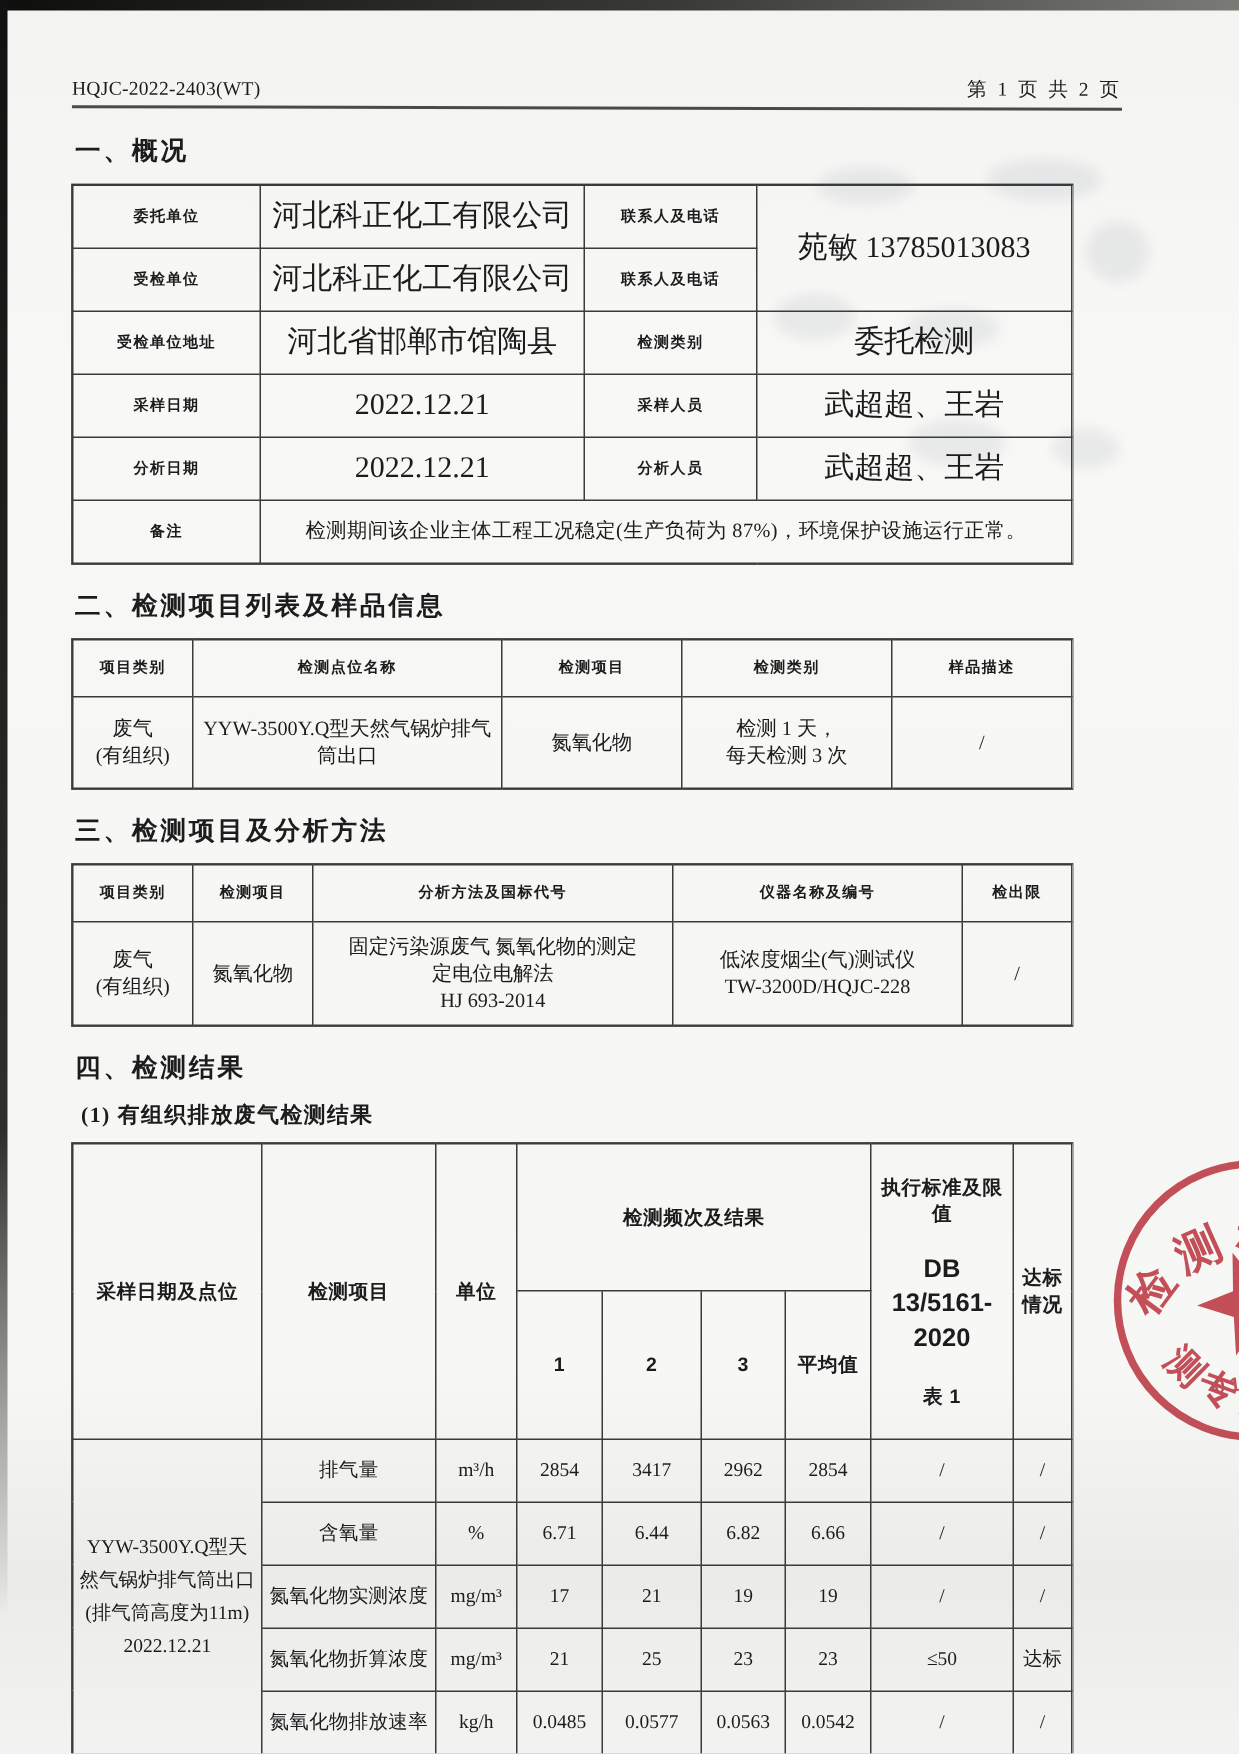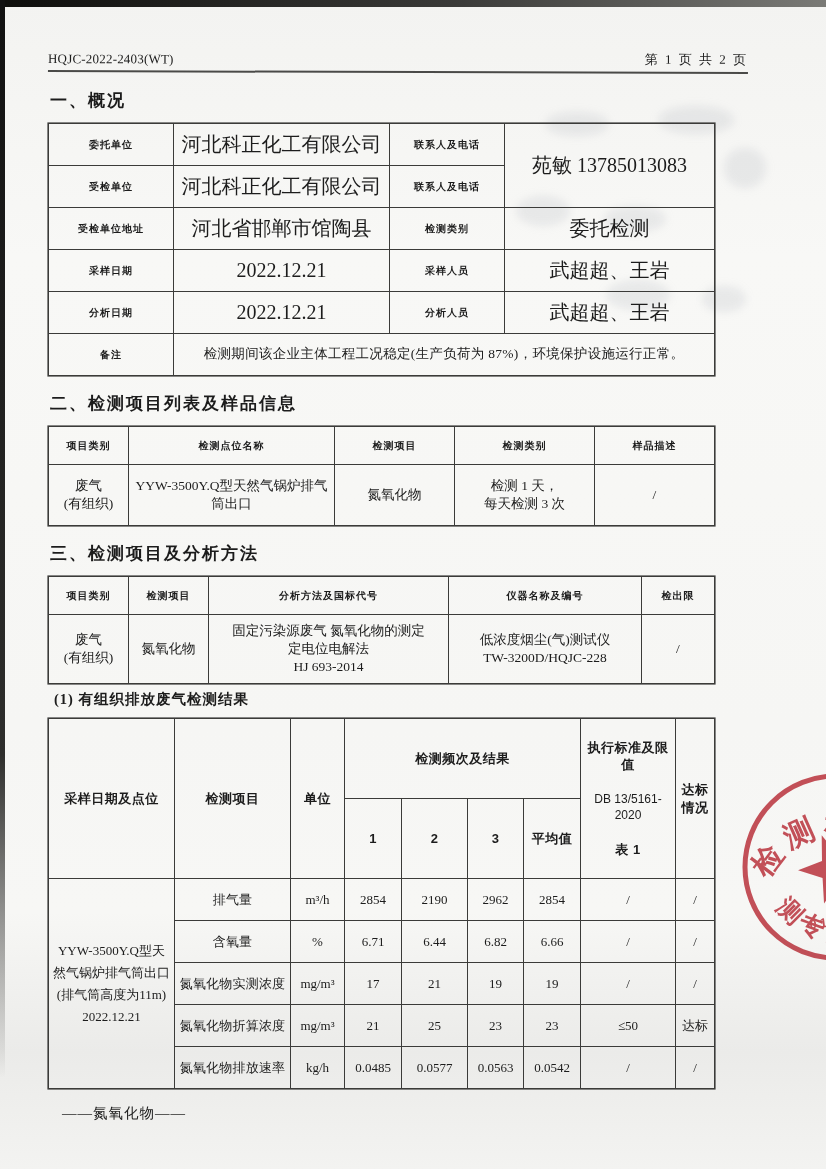--- a/index.html
+++ b/index.html
@@ -30,21 +30,21 @@
   .t1 td{height:37px;}
   .t1 .remark{font-size:13.5px;letter-spacing:0.3px;}
   .t2 td.hd,.t3 td.hd{height:33px;}
   .t2 td.bd{height:56px;font-size:13.5px;}
   .t3 td.bd{height:64px;font-size:13.5px;}
   .t4{font-size:13px;}
   .t4 td.hd1{height:40px;}
   .t4 td.hd2{height:40px;}
   .t4 td.dr{height:37px;margin-left:27px;}
   .t4 .hei{font-size:13px;letter-spacing:0.5px;}
-  .t4 .std2{display:block;font-weight:400;font-family:"Liberation Sans",sans-serif;font-size:12px;letter-spacing:0;}
+  .t4 .std2{display:block;font-weight:700;font-family:"Liberation Sans",sans-serif;font-size:17px;letter-spacing:0;}
   .t4 .stdline{display:block;}
   .itemcell{font-size:13px;letter-spacing:0.2px;}
   .pointcell{font-size:13px;line-height:1.7;}
   .subtitle{font-size:14.5px;font-weight:600;margin:6px 0 9px 6px;letter-spacing:1px;}
   .blank-note{font-size:14.5px;margin:15px 0 0 14px;letter-spacing:1px;}
   .bleed{position:absolute;background:rgba(150,156,168,0.16);border-radius:50%;filter:blur(4px);}
   .stamp{position:absolute;left:726px;top:757px;width:222px;height:222px;opacity:0.88;mix-blend-mode:multiply;}
 </style>
 </head>
 <body>
@@ -170,20 +170,21 @@
         <td class="song bd">固定污染源废气 氮氧化物的测定
 定电位电解法
 HJ 693-2014</td>
         <td class="song bd">低浓度烟尘(气)测试仪
 TW-3200D/HQJC-228</td>
         <td class="song bd">/</td>
       </tr>
     </tbody>
       </table>
 
+    <div class="sec-title">四、检测结果</div>
     <div class="subtitle">(1) 有组织排放废气检测结果</div>
 
     <table class="t t4">
       <colgroup>
         <col style="width:126px">
           <col style="width:116px">
           <col style="width:54px">
         <col style="width:57px">
           <col style="width:66px">
           <col style="width:56px">
@@ -211,21 +212,21 @@
         <td class="hei hd2">3</td>
         <td class="hei hd2">平均值</td>
       </tr>
       <tr>
         <td class="pointcell" rowspan="5">YYW-3500Y.Q型天然气锅炉排气筒出口
 (排气筒高度为11m)
 2022.12.21</td>
         <td class="itemcell dr">排气量</td>
         <td class="dr">m³/h</td>
         <td class="dr">2854</td>
-        <td class="dr">2190</td>
+        <td class="dr">3417</td>
         <td class="dr">2962</td>
         <td class="dr">2854</td>
         <td class="dr">/</td>
         <td class="dr">/</td>
       </tr>
       <tr>
         <td class="itemcell dr">含氧量</td>
         <td class="dr">%</td>
         <td class="dr">6.71</td>
         <td class="dr">6.44</td>

